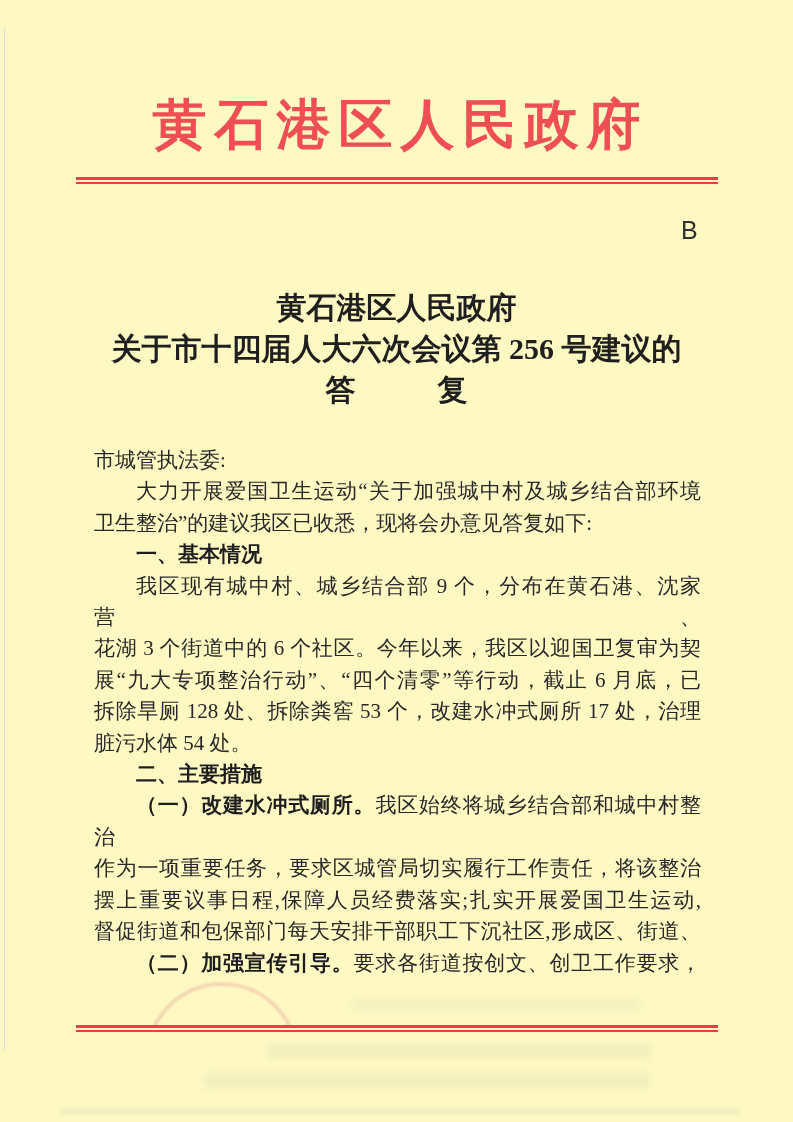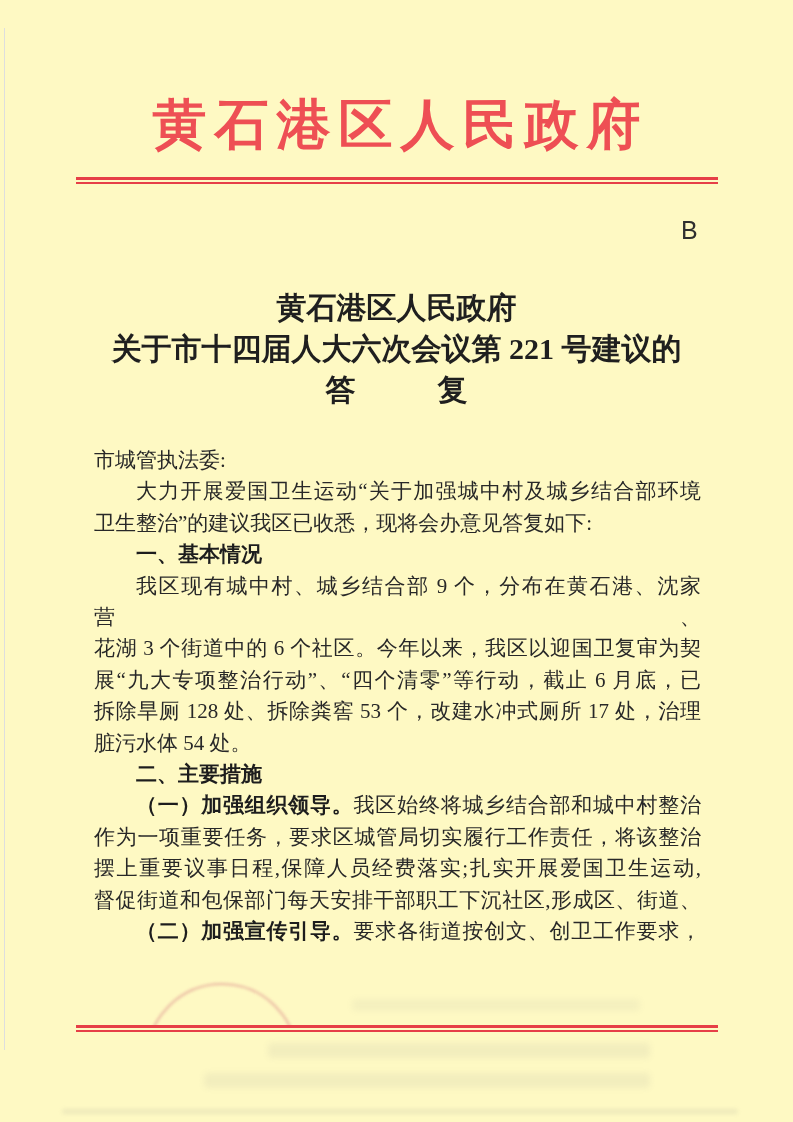--- a/index.html
+++ b/index.html
@@ -82,38 +82,38 @@
 
   <div class="rule rule-top">
     <i class="thick"></i>
       <i class="thin"></i>
   </div>
 
   <div class="page-label">B</div>
 
   <div class="doc-title">
     <div>黄石港区人民政府</div>
-    <div>关于市十四届人大六次会议第 221 号建议的</div>
+    <div>关于市十四届人大六次会议第 256 号建议的</div>
     <div>
       <span>答</span><span class="reply-gap"></span><span>复</span>
     </div>
   </div>
 
   <div class="body-text" style="color: rgb(40, 40, 40);">
       <div class="bline">市城管执法委:</div>
       <div class="bline fill ind">大力开展爱国卫生运动“关于加强城中村及城乡结合部环境</div>
       <div class="bline">卫生整治”的建议我区已收悉，现将会办意见答复如下:</div>
       <div class="bline ind"><b>一、基本情况</b></div>
       <div class="bline fill ind">我区现有城中村、城乡结合部 9 个，分布在黄石港、沈家营、</div>
       <div class="bline fill">花湖 3 个街道中的 6 个社区。今年以来，我区以迎国卫复审为契</div>
       <div class="bline fill">展“九大专项整治行动”、“四个清零”等行动，截止 6 月底，已</div>
       <div class="bline fill">拆除旱厕 128 处、拆除粪窖 53 个，改建水冲式厕所 17 处，治理</div>
       <div class="bline">脏污水体 54 处。</div>
       <div class="bline ind"><b>二、主要措施</b></div>
-      <div class="bline fill ind"><b>（一）加强组织领导。</b>我区始终将城乡结合部和城中村整治</div>
+      <div class="bline fill ind"><b>（一）改建水冲式厕所。</b>我区始终将城乡结合部和城中村整治</div>
       <div class="bline fill">作为一项重要任务，要求区城管局切实履行工作责任，将该整治</div>
       <div class="bline fill">摆上重要议事日程,保障人员经费落实;扎实开展爱国卫生运动,</div>
       <div class="bline fill">督促街道和包保部门每天安排干部职工下沉社区,形成区、街道、</div>
       <div class="bline fill ind"><b>（二）加强宣传引导。</b>要求各街道按创文、创卫工作要求，</div>
     </div>
 
   <div class="stamp-clip">
     <div class="stamp-arc"></div>
   </div>
 

